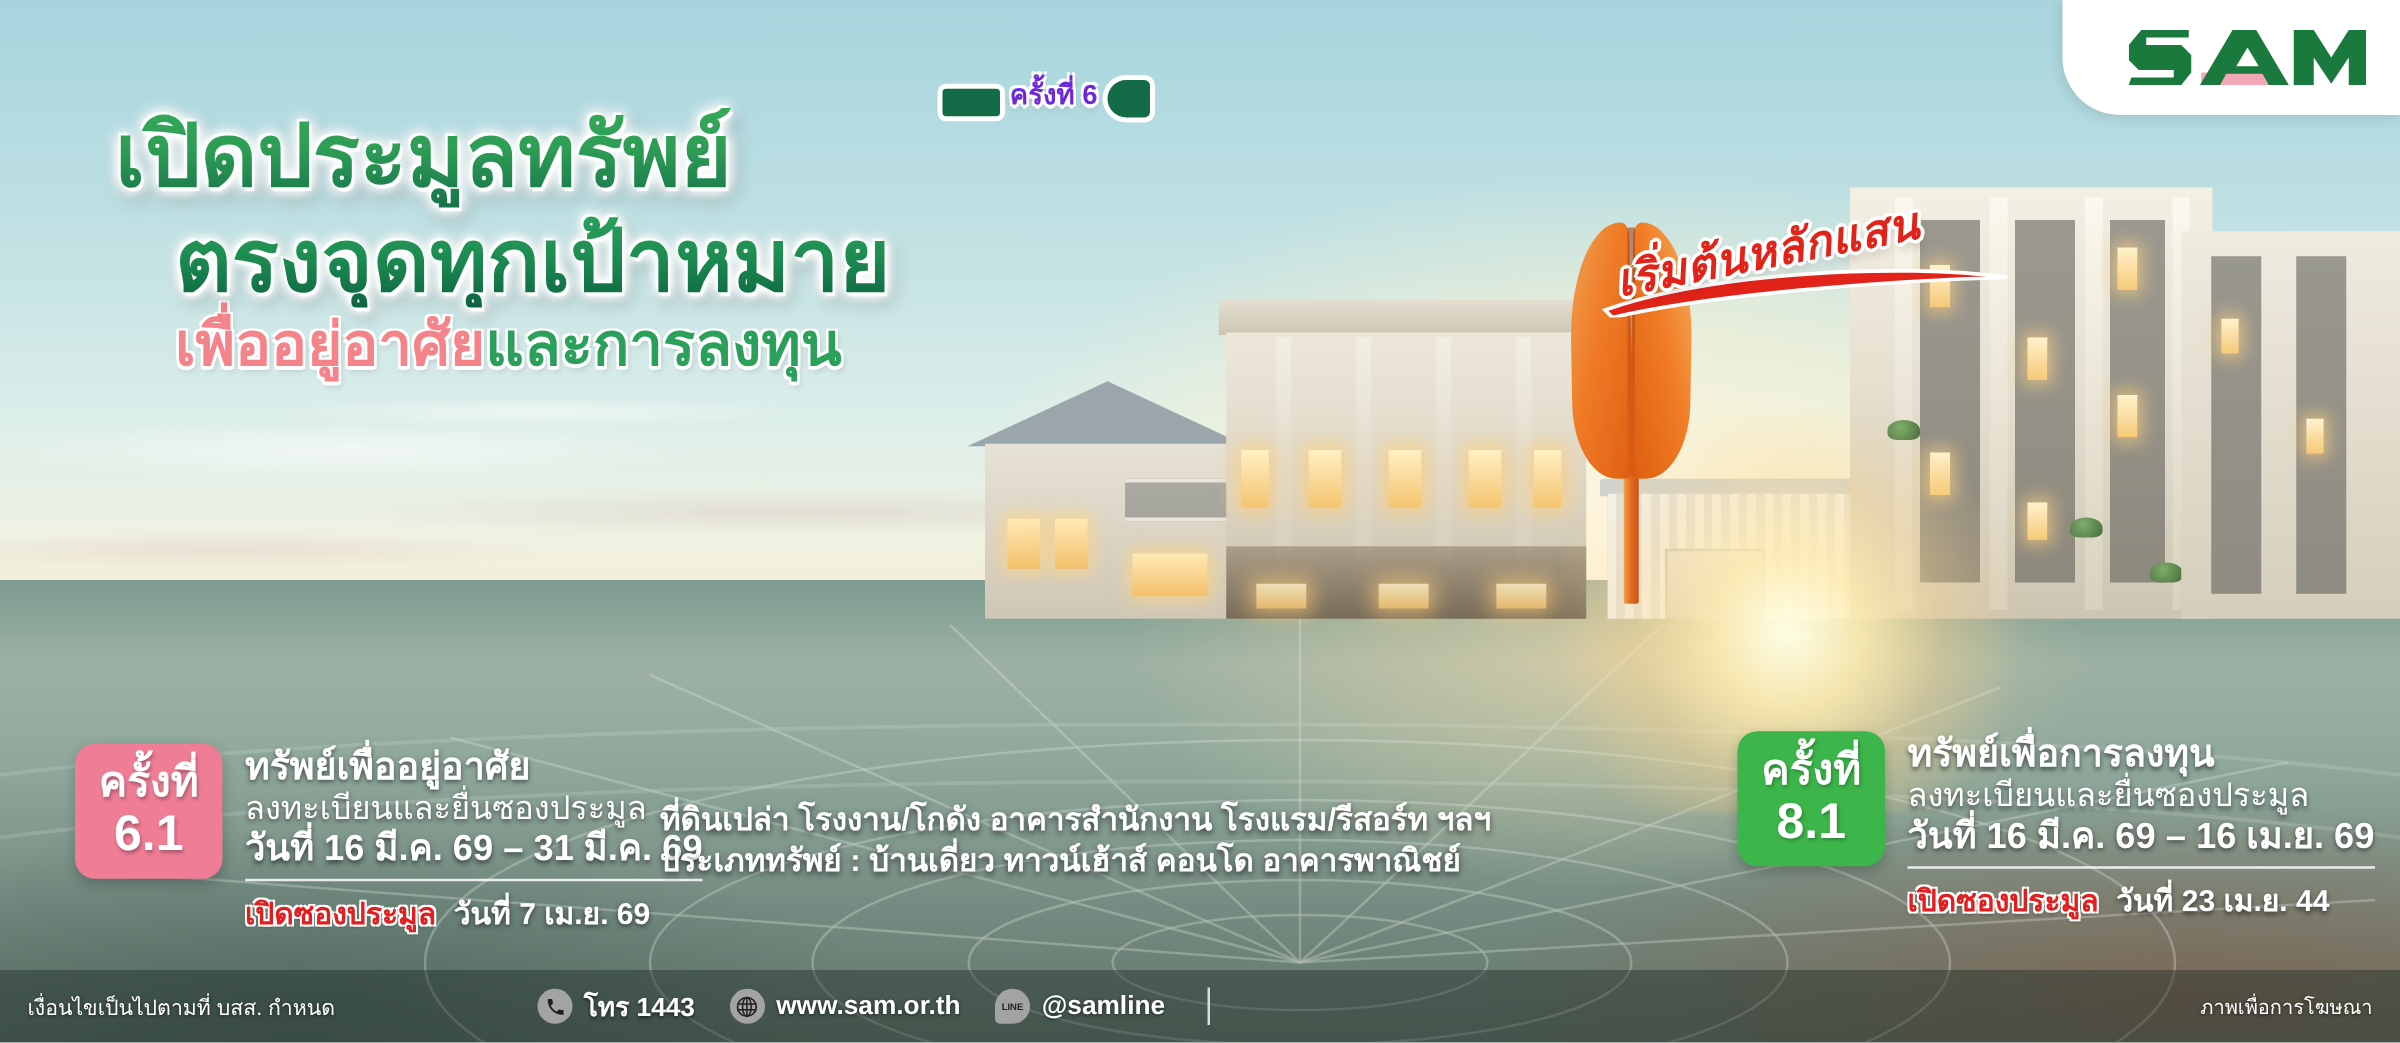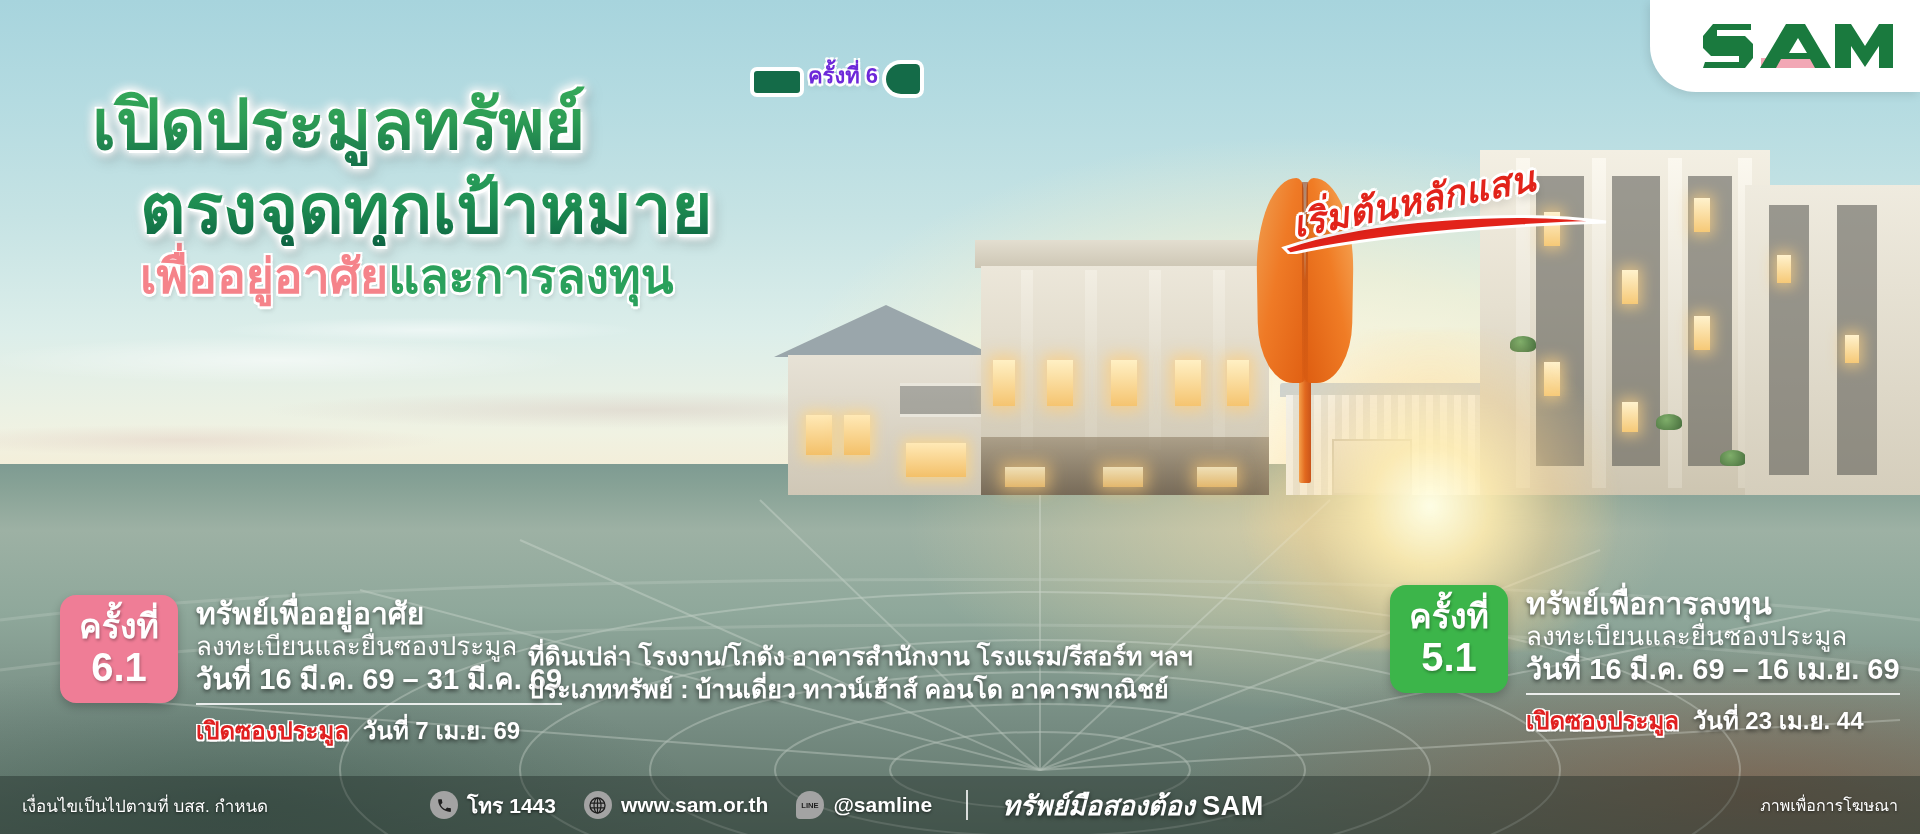--- a/index.html
+++ b/index.html
@@ -510,21 +510,21 @@
   <div class="types">
     <div class="types-line">ที่ดินเปล่า โรงงาน/โกดัง อาคารสำนักงาน โรงแรม/รีสอร์ท ฯลฯ</div>
     <div class="types-line">
       <span class="types-key">ประเภททรัพย์ :</span><span> บ้านเดี่ยว ทาวน์เฮ้าส์ คอนโด อาคารพาณิชย์</span>
     </div>
   </div>
 
   <div class="info-right">
     <div class="round-badge badge-green">
       <div class="badge-label">ครั้งที่</div>
-      <div class="badge-num">5.1</div>
+      <div class="badge-num">8.1</div>
     </div>
     <div class="info-block">
       <div class="info-title">ทรัพย์เพื่อการลงทุน</div>
       <div class="info-sub">ลงทะเบียนและยื่นซองประมูล</div>
       <div class="info-date">วันที่ 16 มี.ค. 69 – 16 เม.ย. 69</div>
       <div class="info-rule"></div>
       <div class="info-open">
         <span class="info-open-label">เปิดซองประมูล</span>
         <span class="info-open-date">วันที่ 23 เม.ย. 44</span>
       </div>
@@ -559,22 +559,18 @@
         <span class="fc-icon" style="border-radius:50% 50% 50% 14%;">
           <svg width="26" height="26" viewBox="0 0 34 34" aria-hidden="true">
             <text x="17" y="21" font-family="Liberation Sans, sans-serif" font-size="10" font-weight="bold" fill="#1f1f1f" text-anchor="middle">LINE</text>
           </svg>
         </span>
         <span class="fc-text">@samline</span>
       </div>
 
       <div class="fc-divider"></div>
 
-      <div class="fc-slogan">
-        <span>ทรัพย์มือสองต้อง</span>
-        <span class="sam">SAM</span>
-      </div>
     </div>
 
     <div class="footer-right">ภาพเพื่อการโฆษณา</div>
   </div>
 
 </div>
 
 </body></html>

